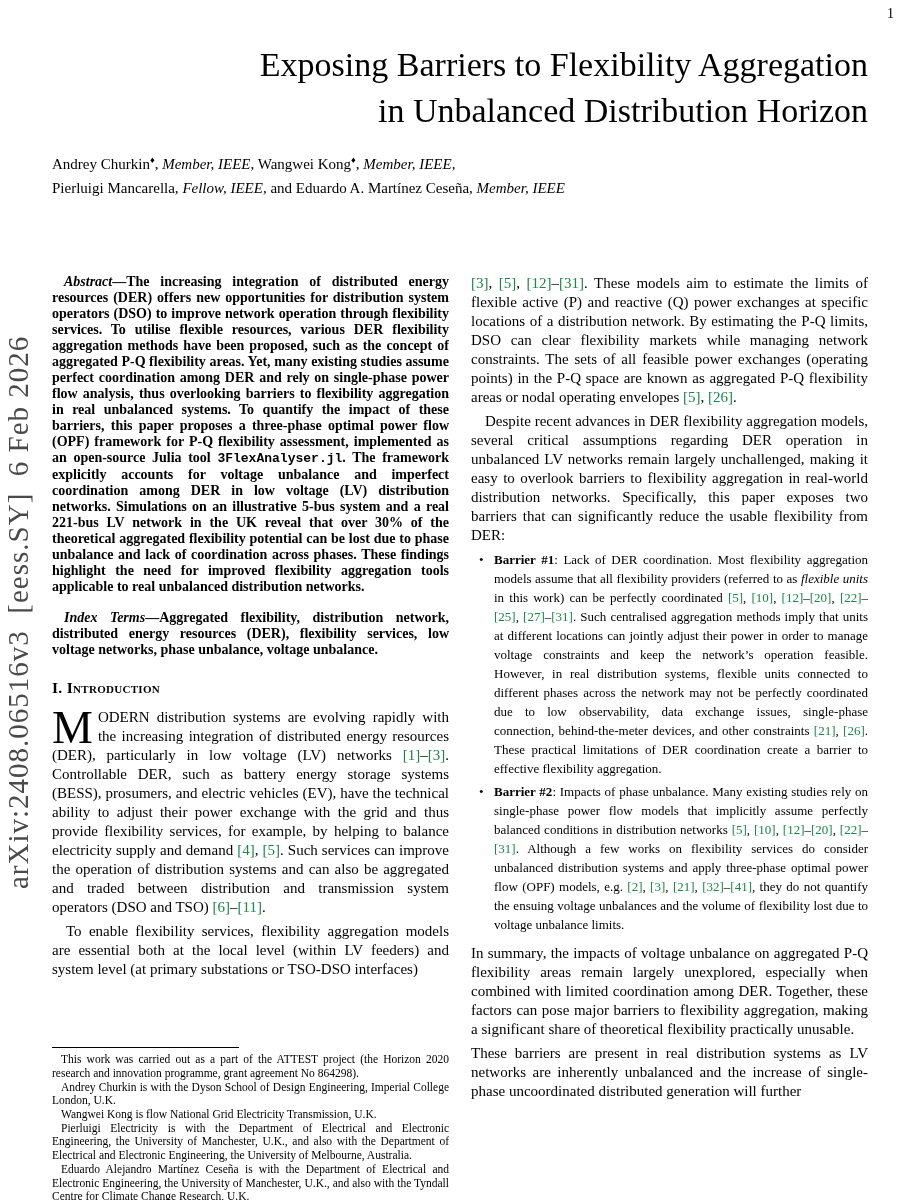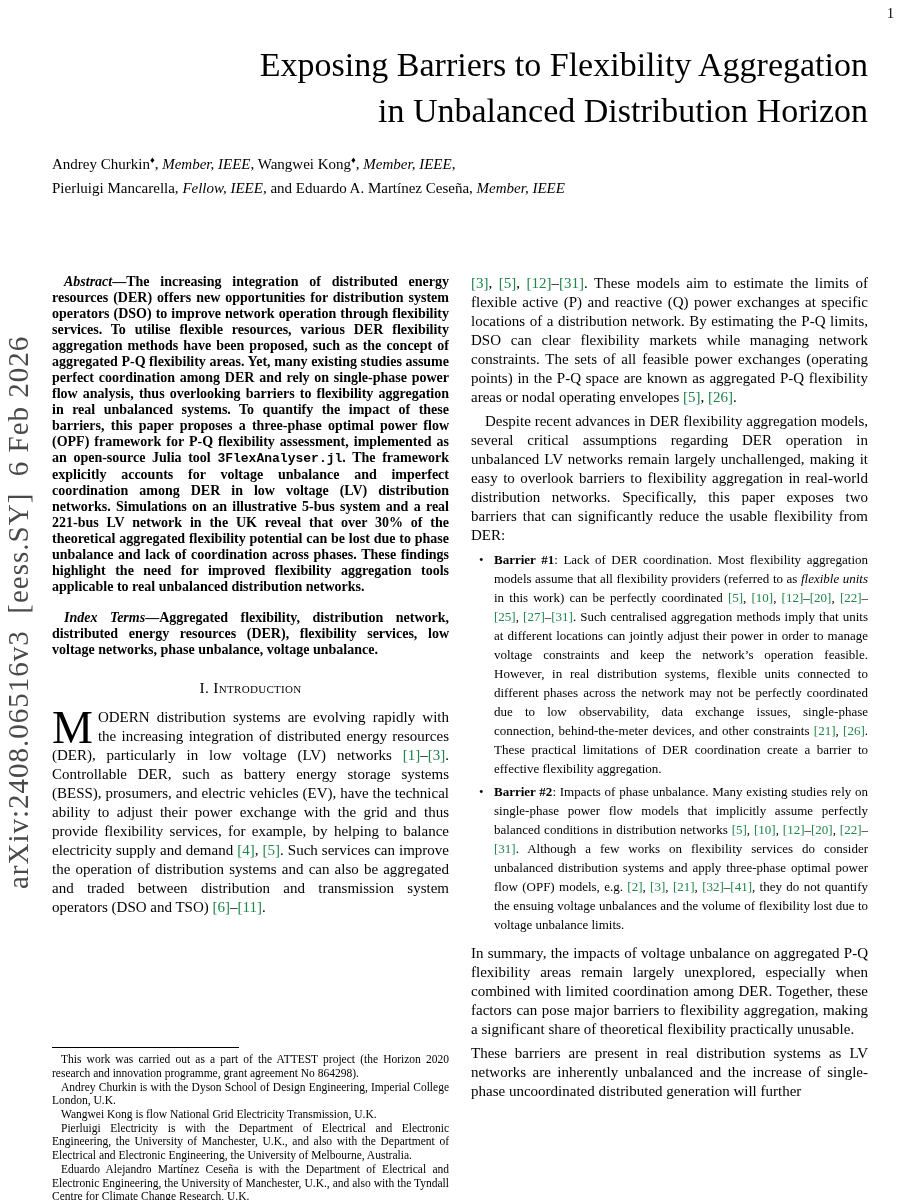--- a/index.html
+++ b/index.html
@@ -61,23 +61,22 @@
   .col-left { display: flex; flex-direction: column; }
   .abstract, .index-terms {
     font-size: 14px;
     line-height: 16px;
     font-weight: bold;
     text-align: justify;
     text-indent: 12px;
   }
   .index-terms { margin-top: 15px; }
   .section-heading {
-    text-align: center;
     font-size: 15.5px;
-    font-weight: normal;
+    font-weight: bold;
     font-variant: small-caps;
     letter-spacing: 0.3px;
     margin: 21px 0 11px 0;
   }
   .body-para {
     font-size: 15px;
     line-height: 19px;
     text-align: justify;
     margin-bottom: 5px;
   }
@@ -151,20 +150,21 @@
 
       <div class="col col-left">
         <p class="abstract"><span class="bi">Abstract</span><span class="b">—The increasing integration of distributed energy resources (DER) offers new opportunities for distribution system operators (DSO) to improve network operation through flexibility services. To utilise flexible resources, various DER flexibility aggregation methods have been proposed, such as the concept of aggregated P-Q flexibility areas. Yet, many existing studies assume perfect coordination among DER and rely on single-phase power flow analysis, thus overlooking barriers to flexibility aggregation in real unbalanced systems. To quantify the impact of these barriers, this paper proposes a three-phase optimal power flow (OPF) framework for P-Q flexibility assessment, implemented as an open-source Julia tool </span><span class="b mono">3FlexAnalyser.jl</span><span class="b">. The framework explicitly accounts for voltage unbalance and imperfect coordination among DER in low voltage (LV) distribution networks. Simulations on an illustrative 5-bus system and a real 221-bus LV network in the UK reveal that over 30% of the theoretical aggregated flexibility potential can be lost due to phase unbalance and lack of coordination across phases. These findings highlight the need for improved flexibility aggregation tools applicable to real unbalanced distribution networks.</span></p>
         <p class="index-terms"><span class="bi">Index Terms</span><span class="b">—Aggregated flexibility, distribution network, distributed energy resources (DER), flexibility services, low voltage networks, phase unbalance, voltage unbalance.</span></p>
 
         <h2 class="section-heading">I. Introduction</h2>
 
         <p class="body-para">
           <span class="dropcap">M</span><span>ODERN distribution systems are evolving rapidly with the increasing integration of distributed energy resources (DER), particularly in low voltage (LV) networks <span class="cite">[1]</span>–<span class="cite">[3]</span>. Controllable DER, such as battery energy storage systems (BESS), prosumers, and electric vehicles (EV), have the technical ability to adjust their power exchange with the grid and thus provide flexibility services, for example, by helping to balance electricity supply and demand <span class="cite">[4]</span>, <span class="cite">[5]</span>. Such services can improve the operation of distribution systems and can also be aggregated and traded between distribution and transmission system operators (DSO and TSO) <span class="cite">[6]</span>–<span class="cite">[11]</span>.</span>
         </p>
+        <p class="body-para indent">To enable flexibility services, flexibility aggregation models are essential both at the local level (within LV feeders) and system level (at primary substations or TSO-DSO interfaces)</p>
 
         <div class="footnotes">
           <hr class="footnote-rule">
           <p class="footnote">This work was carried out as a part of the ATTEST project (the Horizon 2020 research and innovation programme, grant agreement No 864298).</p>
           <p class="footnote">Andrey Churkin is with the Dyson School of Design Engineering, Imperial College London, U.K.</p>
           <p class="footnote">Wangwei Kong is flow National Grid Electricity Transmission, U.K.</p>
           <p class="footnote">Pierluigi Electricity is with the Department of Electrical and Electronic Engineering, the University of Manchester, U.K., and also with the Department of Electrical and Electronic Engineering, the University of Melbourne, Australia.</p>
           <p class="footnote">Eduardo Alejandro Martínez Ceseña is with the Department of Electrical and Electronic Engineering, the University of Manchester, U.K., and also with the Tyndall Centre for Climate Change Research, U.K.</p>
         </div>
       </div>

